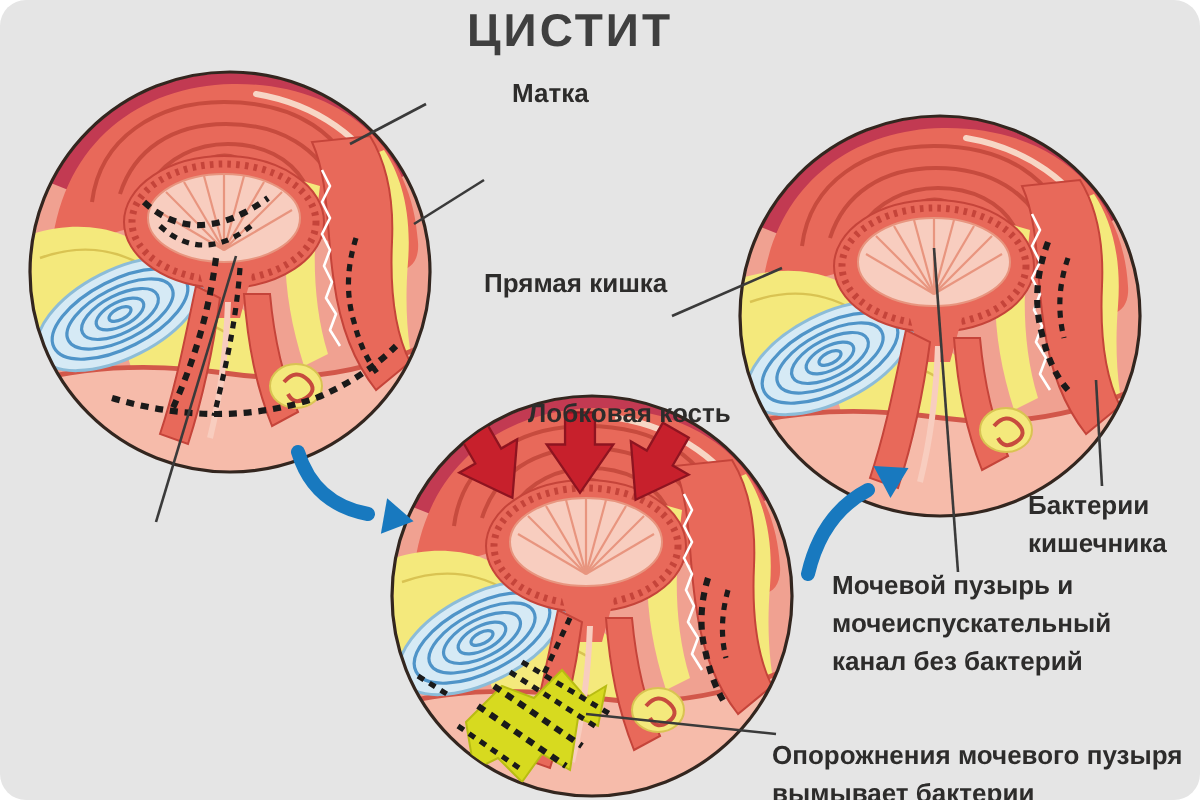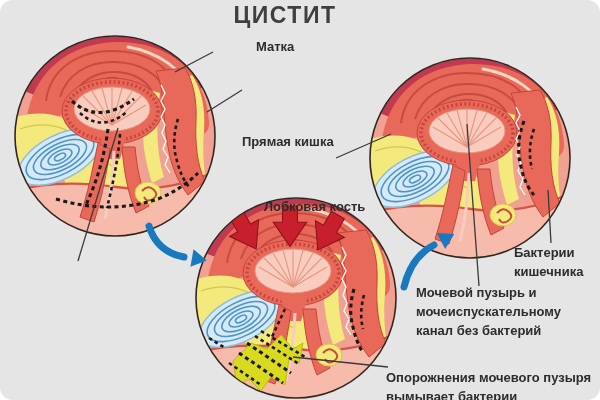--- a/index.html
+++ b/index.html
@@ -175,18 +175,18 @@
   </svg>
 
   <div class="title">ЦИСТИТ</div>
 
   <div class="lbl" style="left:212px;top:37px;padding-left:44px;">Матка</div>
   <div class="lbl" style="left:242px;top:92px;margin-top:40px;">Прямая кишка</div>
   <div class="lbl" style="left:264px;top:153px;margin-top:44px;">Лобковая кость</div>
   <div class="lbl" style="left:514px;top:243px;">Бактерии
 кишечника</div>
   <div class="lbl" style="left:416px;top:283px;">Мочевой пузырь и
-мочеиспускательному
+мочеиспускательный
 канал без бактерий</div>
   <div class="lbl" style="left:386px;top:357px;margin-top:11px;">Опорожнения мочевого пузыря
 вымывает бактерии</div>
 
 </div>
 
 </body></html>

